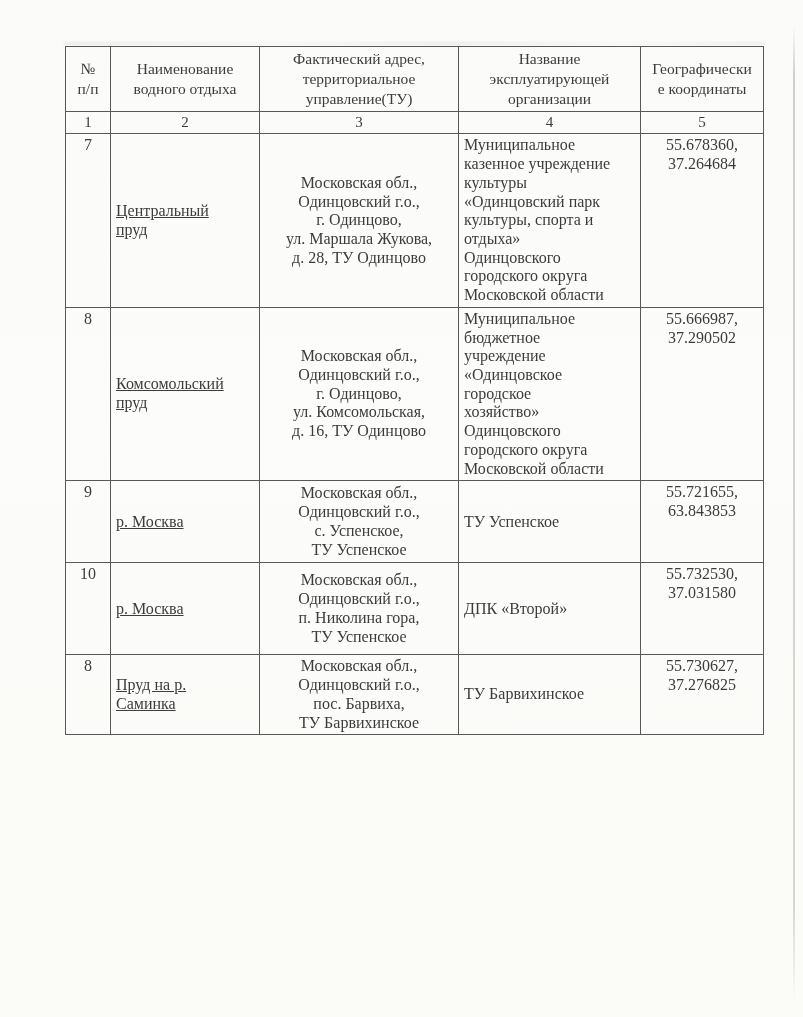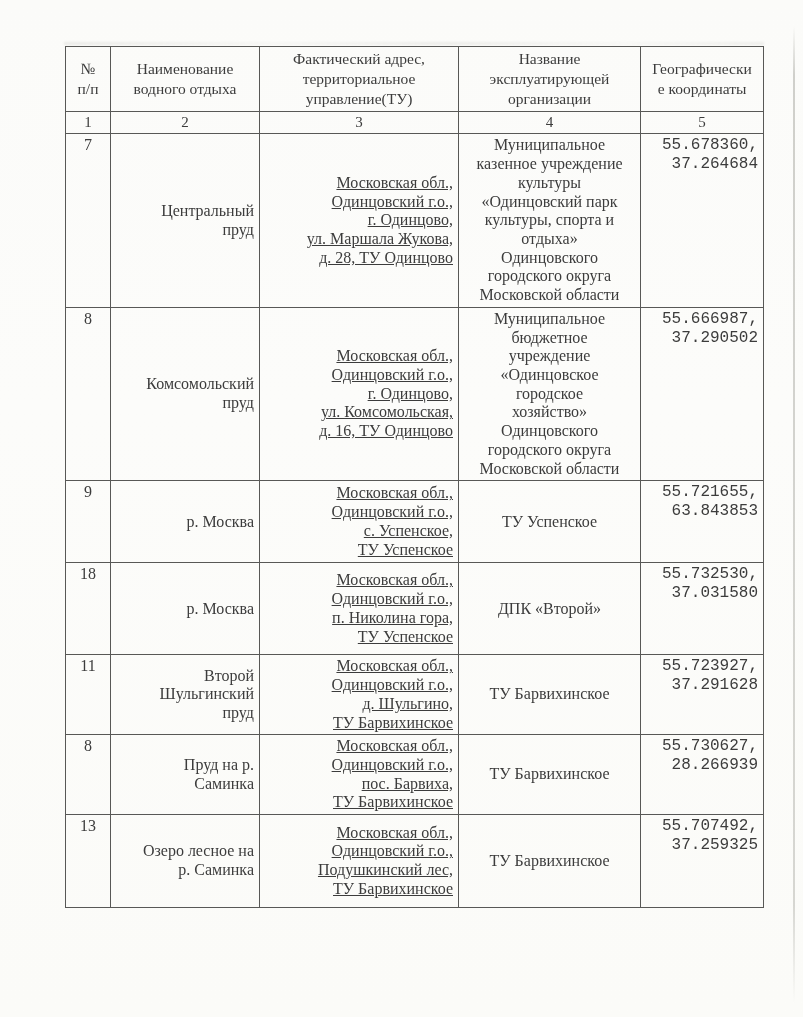--- a/index.html
+++ b/index.html
@@ -77,24 +77,24 @@
   }
   tbody tr:nth-child(1) { height: 164px; }
   tbody tr:nth-child(2) { height: 161px; }
   tbody tr:nth-child(3) { height: 82px; }
   tbody tr:nth-child(4) { height: 92px; }
   tbody tr:nth-child(5) { height: 78px; }
   tbody tr:nth-child(6) { height: 73px; }
   tbody tr:nth-child(7) { height: 93px; }
   tbody tr:nth-child(8) { height: 83px; }
   .c-num   { text-align: center; vertical-align: top; font-size: 15px; padding-top: 3px; }
-  .c-name  { text-align: right; vertical-align: middle; }
-  .c-addr  { text-align: right; vertical-align: middle; text-decoration: underline; }
-  .c-org   { text-align: center; vertical-align: middle; }
-  .c-coord { text-align: right;  vertical-align: top; padding-left: 17px; padding-top: 4px; font-family: Liberation Mono, monospace; }
+  .c-name  { text-align: left; vertical-align: middle; text-decoration: underline; }
+  .c-addr  { text-align: center; vertical-align: middle; }
+  .c-org   { vertical-align: middle; }
+  .c-coord { text-align: center;  vertical-align: top; padding-left: 17px; padding-top: 4px; }
 </style>
 </head>
 <body>
 
 <div class="sheet">
   <div class="scan-smudge"></div>
   <div class="scan-edge"></div>
 
   <table class="doc-table">
     <colgroup>
@@ -175,62 +175,37 @@
         <td class="c-name">р. Москва</td>
         <td class="c-addr">Московская обл.,
 Одинцовский г.о.,
 с. Успенское,
 ТУ Успенское</td>
         <td class="c-org">ТУ Успенское</td>
         <td class="c-coord">55.721655,
 63.843853</td>
       </tr>
       <tr>
-        <td class="c-num">18</td>
+        <td class="c-num">10</td>
         <td class="c-name">р. Москва</td>
         <td class="c-addr">Московская обл.,
 Одинцовский г.о.,
 п. Николина гора,
 ТУ Успенское</td>
         <td class="c-org">ДПК «Второй»</td>
         <td class="c-coord">55.732530,
 37.031580</td>
       </tr>
       <tr>
-        <td class="c-num">11</td>
-        <td class="c-name">Второй
-Шульгинский
-пруд</td>
-        <td class="c-addr">Московская обл.,
-Одинцовский г.о.,
-д. Шульгино,
-ТУ Барвихинское</td>
-        <td class="c-org">ТУ Барвихинское</td>
-        <td class="c-coord">55.723927,
-37.291628</td>
-      </tr>
-      <tr>
         <td class="c-num">8</td>
         <td class="c-name">Пруд на р.
 Саминка</td>
         <td class="c-addr">Московская обл.,
 Одинцовский г.о.,
 пос. Барвиха,
 ТУ Барвихинское</td>
         <td class="c-org">ТУ Барвихинское</td>
         <td class="c-coord">55.730627,
-28.266939</td>
-      </tr>
-      <tr>
-        <td class="c-num">13</td>
-        <td class="c-name">Озеро лесное на
-р. Саминка</td>
-        <td class="c-addr">Московская обл.,
-Одинцовский г.о.,
-Подушкинский лес,
-ТУ Барвихинское</td>
-        <td class="c-org">ТУ Барвихинское</td>
-        <td class="c-coord">55.707492,
-37.259325</td>
+37.276825</td>
       </tr>
     </tbody>
   </table>
 </div>
 
 </body></html>

